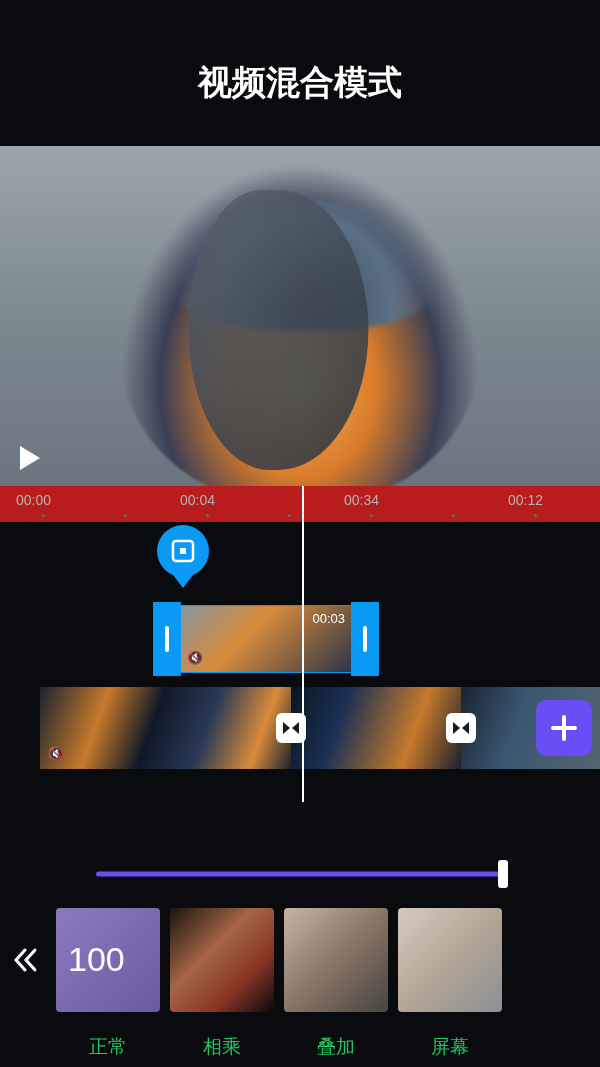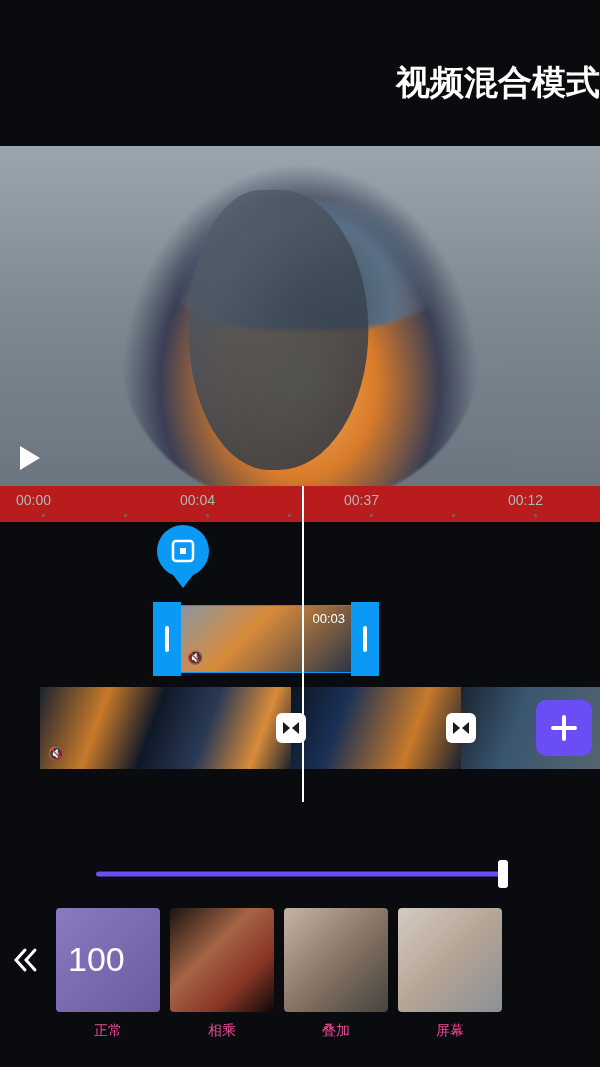--- a/index.html
+++ b/index.html
@@ -6,21 +6,21 @@
 body {
   width: 600px;
   height: 1067px;
   background: #0a0b0f;
   font-family: -apple-system, "PingFang SC", "Microsoft YaHei", sans-serif;
   color: #fff;
   overflow: hidden;
   position: relative;
 }
 .title {
-  text-align: right;
+  text-align: center;
   font-size: 34px;
   font-weight: 600;
   padding: 60px 0 40px;
 }
 .preview {
   width: 100%;
   height: 340px;
   position: relative;
   background: linear-gradient(180deg, #9aa5ad 0%, #7d8991 50%, #6a7580 100%);
   overflow: hidden;
@@ -261,23 +261,23 @@
 .mode-thumb.m3 { background: linear-gradient(135deg, #1a1510 0%, #a56545 40%, #8a3525 70%, #0a0a0a 100%); }
 .mode-thumb.m4 { background: linear-gradient(135deg, #d5cac0 0%, #b5a595 50%, #8a9095 100%); }
 .mode-value {
   position: absolute;
   left: 12px; top: 32px;
   font-size: 34px;
   font-weight: 300;
   color: #fff;
 }
 .mode-label {
-  margin-top: 10px;
-  font-size: 14px;
-  color: #ec4899;
+  margin-top: 22px;
+  font-size: 19px;
+  color: #22c55e;
 }
 </style>
 </head>
 <body>
 
 <div class="title">视频混合模式</div>
 
 <div class="preview">
   <div class="city-glow"></div>
   <div class="hair"></div>
@@ -285,21 +285,21 @@
   <div class="play-btn">
     <svg viewBox="0 0 32 32" width="32" height="32">
         <path d="M6 4 L26 16 L6 28 Z" fill="#fff"></path>
       </svg>
   </div>
 </div>
 
 <div class="ruler">
   <span class="tick" style="left:16px">00:00</span>
   <span class="tick" style="left:180px">00:04</span>
-  <span class="tick" style="left:344px">00:37</span>
+  <span class="tick" style="left:344px">00:34</span>
   <span class="tick" style="left:508px">00:12</span>
   <span class="dot" style="left:42px"></span>
     <span class="dot" style="left:124px"></span>
   <span class="dot" style="left:206px"></span>
     <span class="dot" style="left:288px"></span>
   <span class="dot" style="left:370px"></span>
     <span class="dot" style="left:452px"></span>
   <span class="dot" style="left:534px"></span>
 </div>
 

